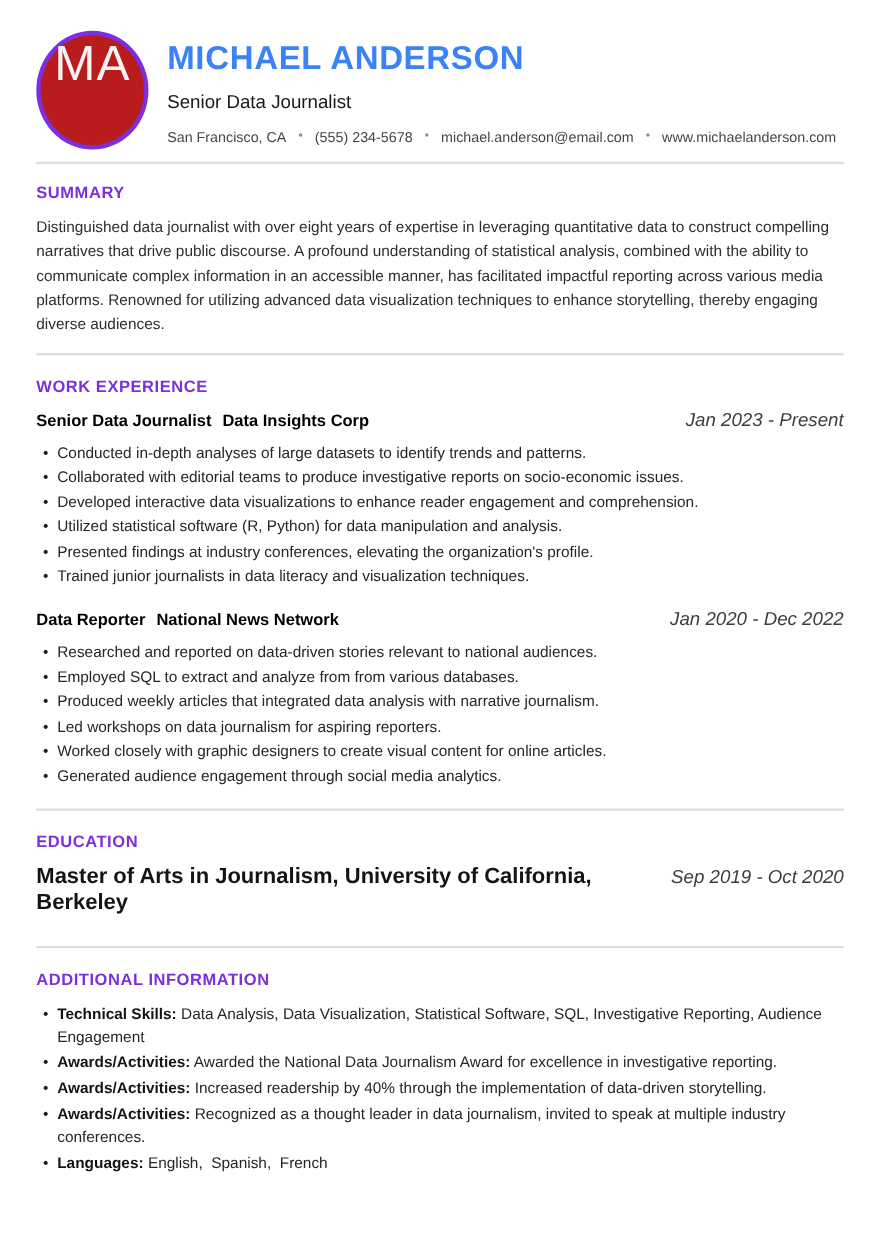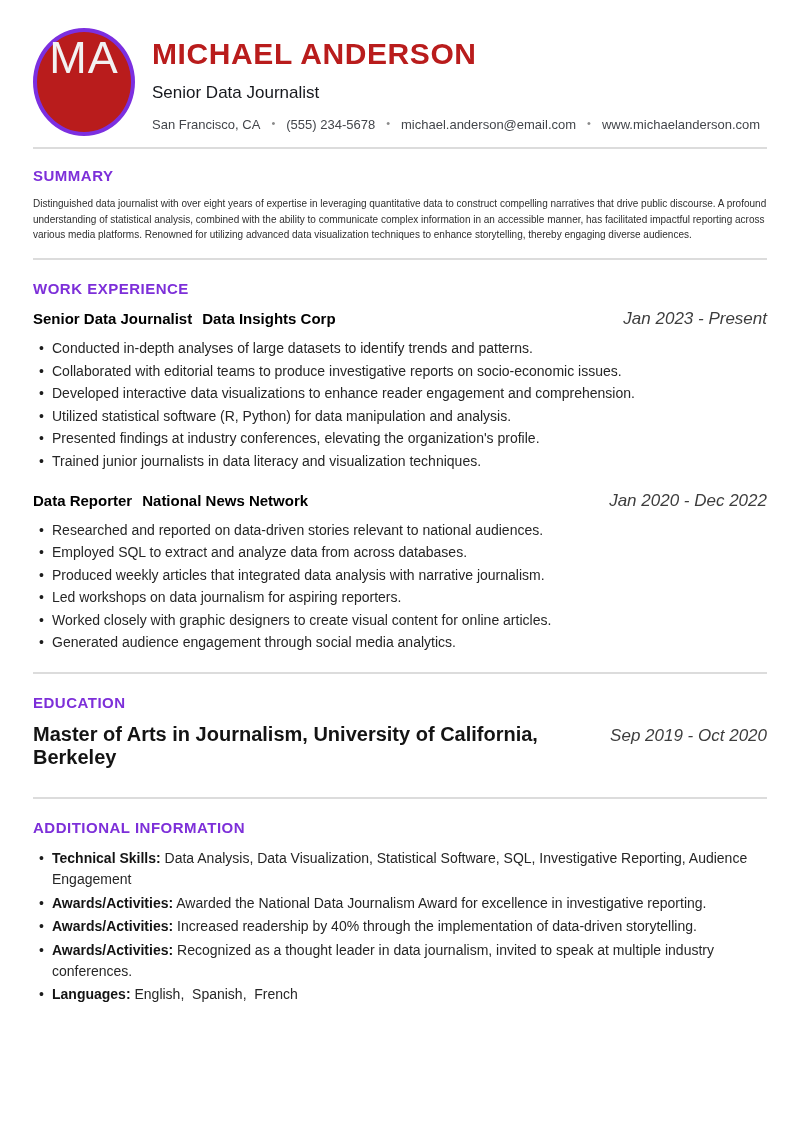--- a/index.html
+++ b/index.html
@@ -20,36 +20,36 @@
     border-radius: 50%;
     background: #b91c1c;
     border: 4px solid #7c2fe0;
     display: flex; align-items: flex-start; justify-content: center;
   }
   .avatar span {
     color: #f2f2f2; font-size: 45px; font-weight: 500; letter-spacing: 1px;
   }
   .header-text { flex: 1; padding-top: 4px; }
   .name {
-    color: #b91c1c; font-size: 30px; font-weight: 700; letter-spacing: 0.6px;
+    color: #3b82f6; font-size: 30px; font-weight: 700; letter-spacing: 0.6px;
     margin-bottom: 12px;
   }
   .job-title-main { font-size: 17px; color: #16181d; margin-bottom: 14px; }
   .contact { font-size: 13px; color: #43464b; display: flex; align-items: flex-start; }
   .contact .sep { color: #8a8a8a; font-size: 11px; margin: 0 11px; }
 
   
   .divider { height: 2px; background: #dcdcdc; border: none; }
   .divider.d1 { margin: 11px 0 18px 0; }
   .divider.mid { margin: 15px 0 20px 0; }
   .section-heading {
     color: #7d2fd9; font-size: 15px; font-weight: 700; letter-spacing: 0.5px;
     margin-bottom: 12px;
   }
-  .summary-text { font-size: 10px; line-height: 1.57; color: #2e2e2e; }
+  .summary-text { font-size: 14px; line-height: 1.57; color: #2e2e2e; }
 
   .job { margin-bottom: 19px; }
   .row-split { display: flex; justify-content: space-between; align-items: baseline; margin-bottom: 9px; }
   .job-head { font-size: 15px; font-weight: 700; color: #000000; }
   .job-head .company { margin-left: 10px; }
   .dates { font-size: 17px; font-style: italic; color: #3d3d3d; font-weight: 400; white-space: nowrap; }
 
   ul.bullets { list-style: none; }
   ul.bullets li {
     position: relative;
@@ -126,21 +126,21 @@
 
     <div class="job">
       <div class="row-split">
         <div class="job-head">
           <span>Data Reporter</span><span class="company">National News Network</span>
         </div>
         <span class="dates">Jan 2020 - Dec 2022</span>
       </div>
       <ul class="bullets">
         <li>Researched and reported on data-driven stories relevant to national audiences.</li>
-        <li>Employed SQL to extract and analyze data from across databases.</li>
+        <li>Employed SQL to extract and analyze from from various databases.</li>
         <li>Produced weekly articles that integrated data analysis with narrative journalism.</li>
         <li>Led workshops on data journalism for aspiring reporters.</li>
         <li>Worked closely with graphic designers to create visual content for online articles.</li>
         <li>Generated audience engagement through social media analytics.</li>
       </ul>
     </div>
   </div>
 
   <hr class="divider mid">
 

